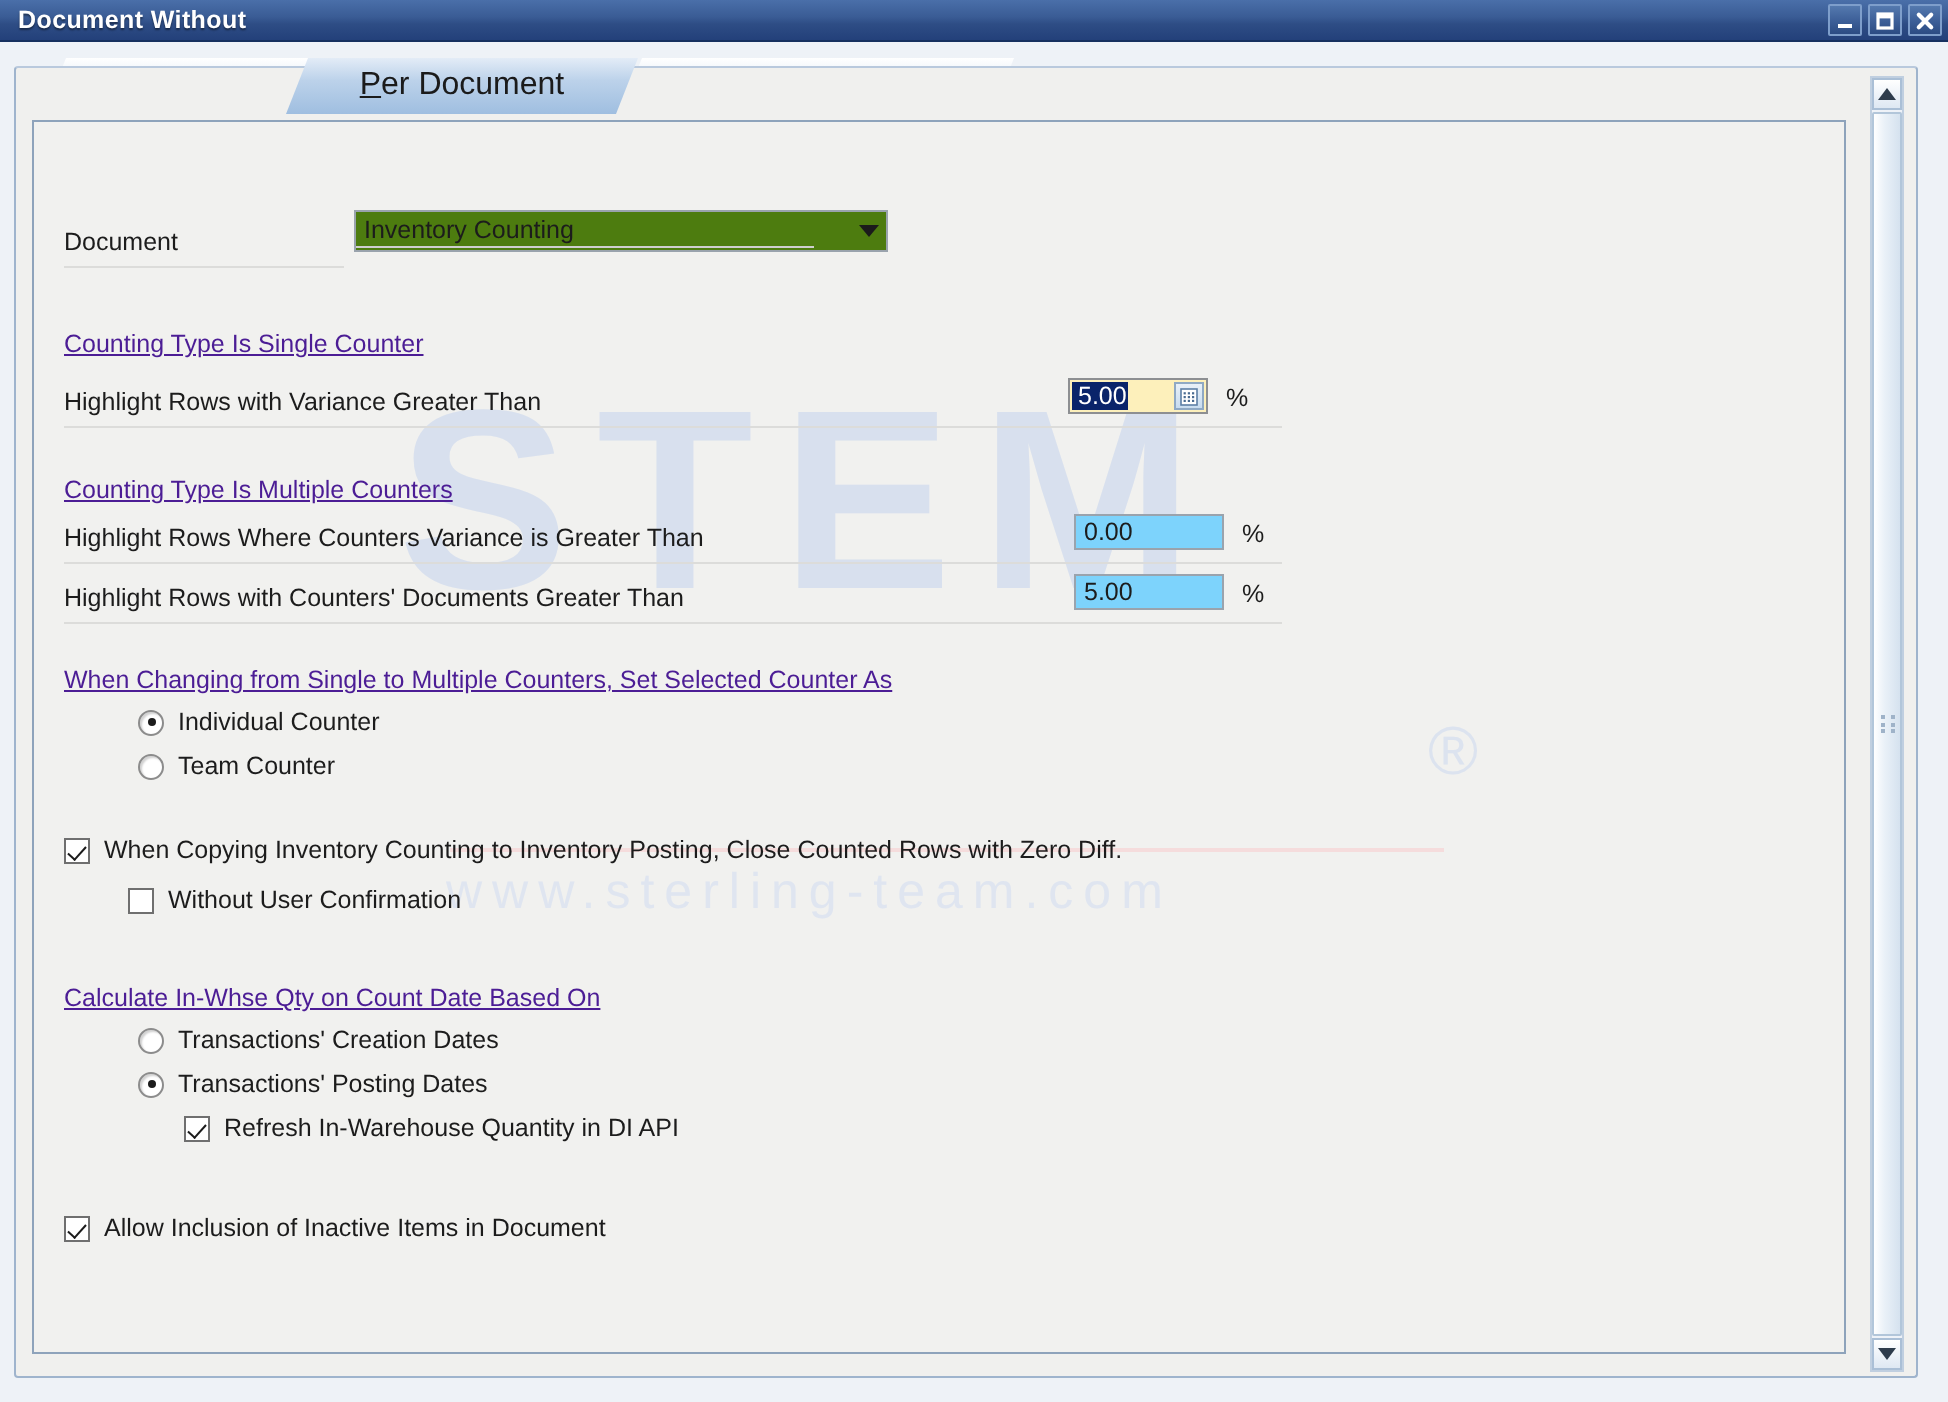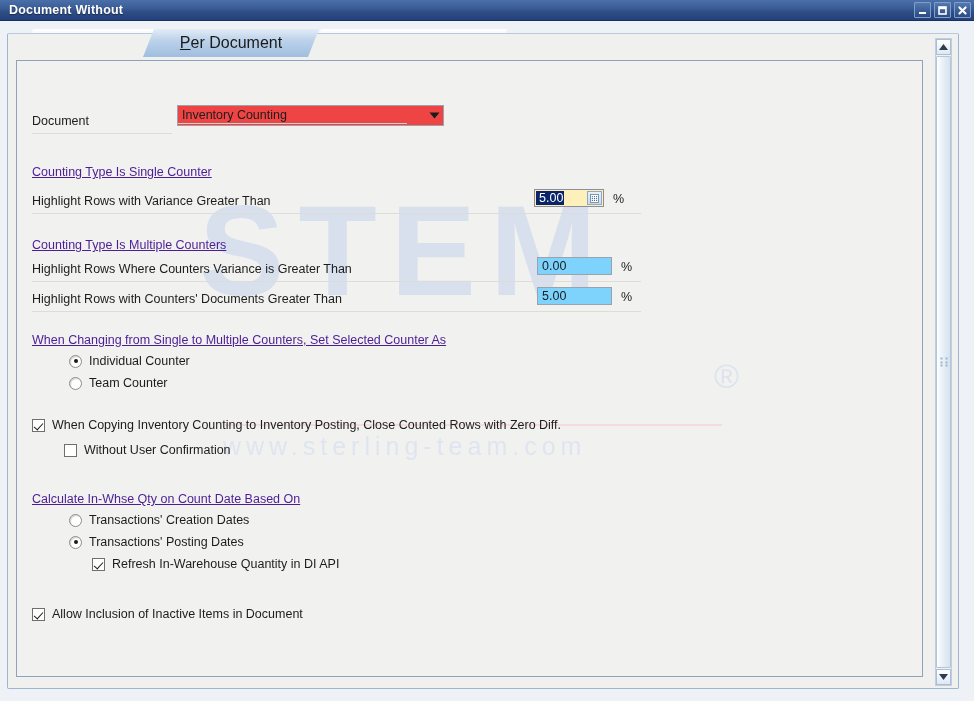--- a/index.html
+++ b/index.html
@@ -178,21 +178,21 @@
   }
   .hairline {
     position: absolute;
     height: 1px;
     background: #dcdcda;
   }
 
   
   .combo {
     position: absolute;
-    background: #ef4444;
+    background: #4d7c0f;
     border: 1px solid #9aa3ad;
     display: flex;
     align-items: center;
     cursor: pointer;
     gap: 18px;
   }
   .combo-text {
     flex: 1 1 auto;
     font-size: 12.5px;
     color: #1c1c1c;

